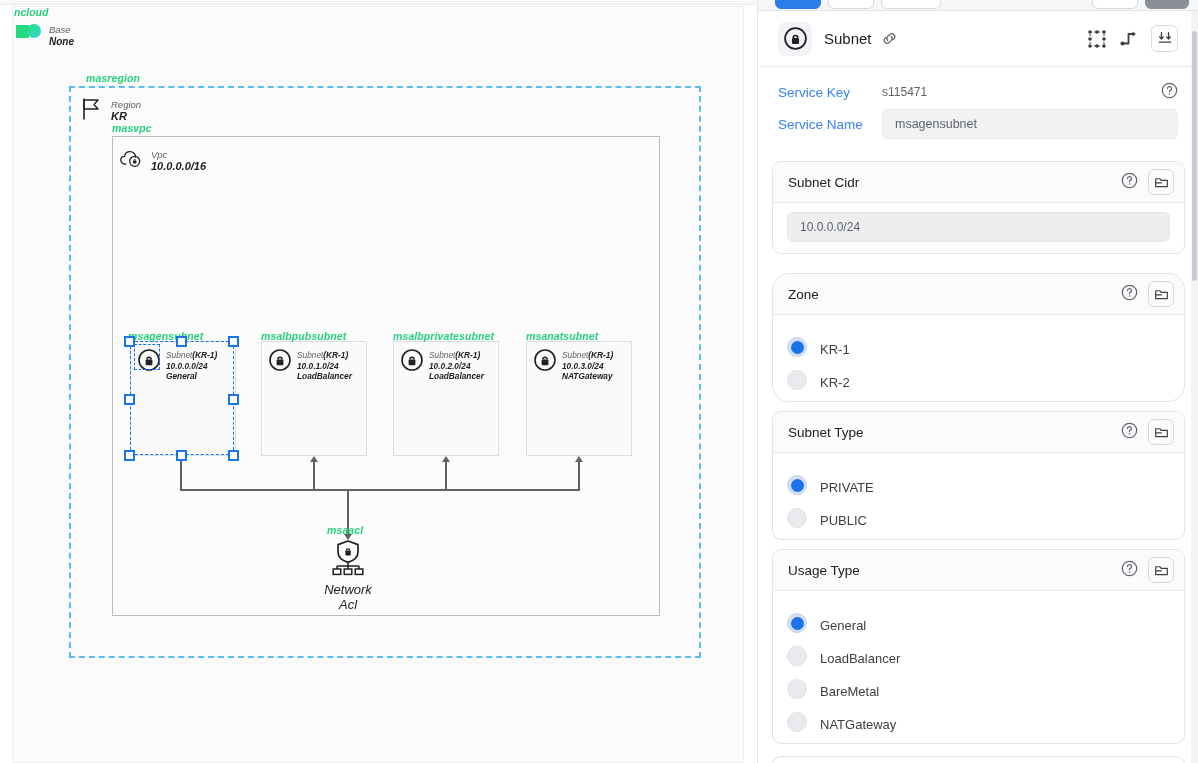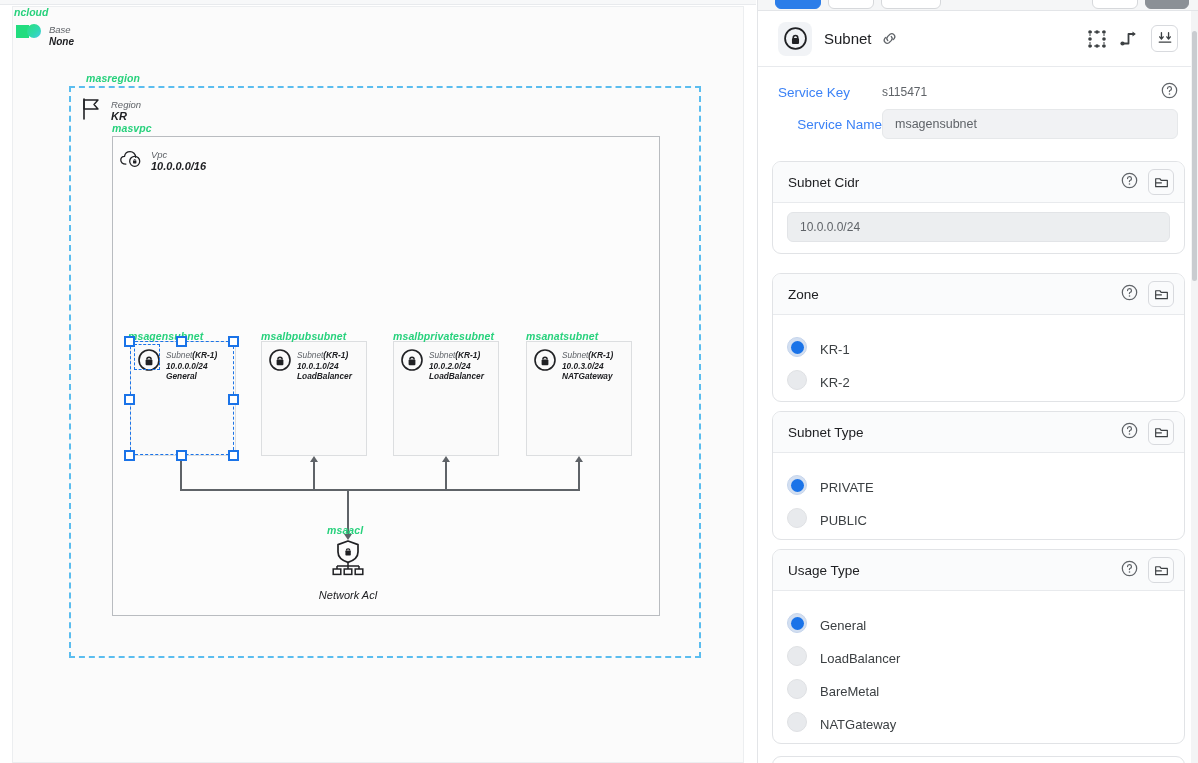--- a/index.html
+++ b/index.html
@@ -77,21 +77,21 @@
     position:absolute; width:0; height:0; z-index:4;
     border-left:4px solid transparent; border-right:4px solid transparent;
     border-bottom:6px solid #5f6368;
   }
   .arrow-down {
     position:absolute; width:0; height:0; z-index:4;
     border-left:4px solid transparent; border-right:4px solid transparent;
     border-top:6px solid #5f6368;
   }
   #acl-node { position:absolute; left:316px; top:538px; width:64px; height:56px; text-align:center; }
-  #acl-caption { font-size:11px; color:#202124; margin-top:9px; }
+  #acl-caption { font-size:13px; color:#202124; margin-top:2px; }
 
   
   #ncloud-label { position:absolute; left:14px; top:6px; font-size:10.5px; font-weight:bold; color:#27d17c; }
   #base-node { position:absolute; left:16px; top:24px; display:flex; align-items:flex-start; gap:8px; }
   #base-sq { width:13px; height:13px; background:#22dd7f; }
   #base-ci { width:14px; height:14px; border-radius:50%;
     background:linear-gradient(135deg,#2ae07d 0%,#2fd9b0 60%,#46c9e8 100%); margin-left:-2px; }
   #base-txt { font-size:9.5px; color:#5f6368; line-height:11.5px; }
   #base-txt b { display:block; color:#202124; font-size:10px; }
 
@@ -374,21 +374,21 @@
       <div class="meta-label">Service Key</div>
       <div class="meta-value">s115471</div>
       <div id="meta-help">
         <svg width="17" height="17" viewBox="0 0 18 18">
           <circle cx="9" cy="9" r="7.6" stroke="#5f6368" stroke-width="1.3" fill="none"></circle>
           <path d="M6.9 6.9 a2.1 2.1 0 1 1 2.6 2.1 c-0.5 0.2-0.6 0.6-0.6 1.1" stroke="#5f6368" stroke-width="1.3" fill="none" stroke-linecap="round"></path>
           <circle cx="9" cy="12.7" r="0.85" fill="#5f6368"></circle>
         </svg>
       </div>
     </div>
-    <div class="meta-row" style="height:36px;text-align:right;">
+    <div class="meta-row" style="height:36px;">
       <div class="meta-label">Service Name</div>
       <div class="meta-input">msagensubnet</div>
     </div>
   </div>
 
   <div class="card" style="top:161px;">
     <div class="card-head">
       <div class="card-title">Subnet Cidr</div>
       <div class="card-head-actions">
         <span>
@@ -404,21 +404,21 @@
             <path d="M2 9.4 L9.4 9.4" stroke="#3c4043" stroke-width="1.4"></path>
           </svg>
         </div>
       </div>
     </div>
     <div class="card-body">
       <div class="cidr-input">10.0.0.0/24</div>
     </div>
   </div>
 
-  <div class="card" style="top:273px;">
+  <div class="card" style="top:273px;border-radius:17px;">
     <div class="card-head">
       <div class="card-title">Zone</div>
       <div class="card-head-actions">
         <span>
           <svg width="17" height="17" viewBox="0 0 18 18">
             <circle cx="9" cy="9" r="7.6" stroke="#5f6368" stroke-width="1.3" fill="none"></circle>
             <path d="M6.9 6.9 a2.1 2.1 0 1 1 2.6 2.1 c-0.5 0.2-0.6 0.6-0.6 1.1" stroke="#5f6368" stroke-width="1.3" fill="none" stroke-linecap="round"></path>
             <circle cx="9" cy="12.7" r="0.85" fill="#5f6368"></circle>
           </svg>
         </span>

